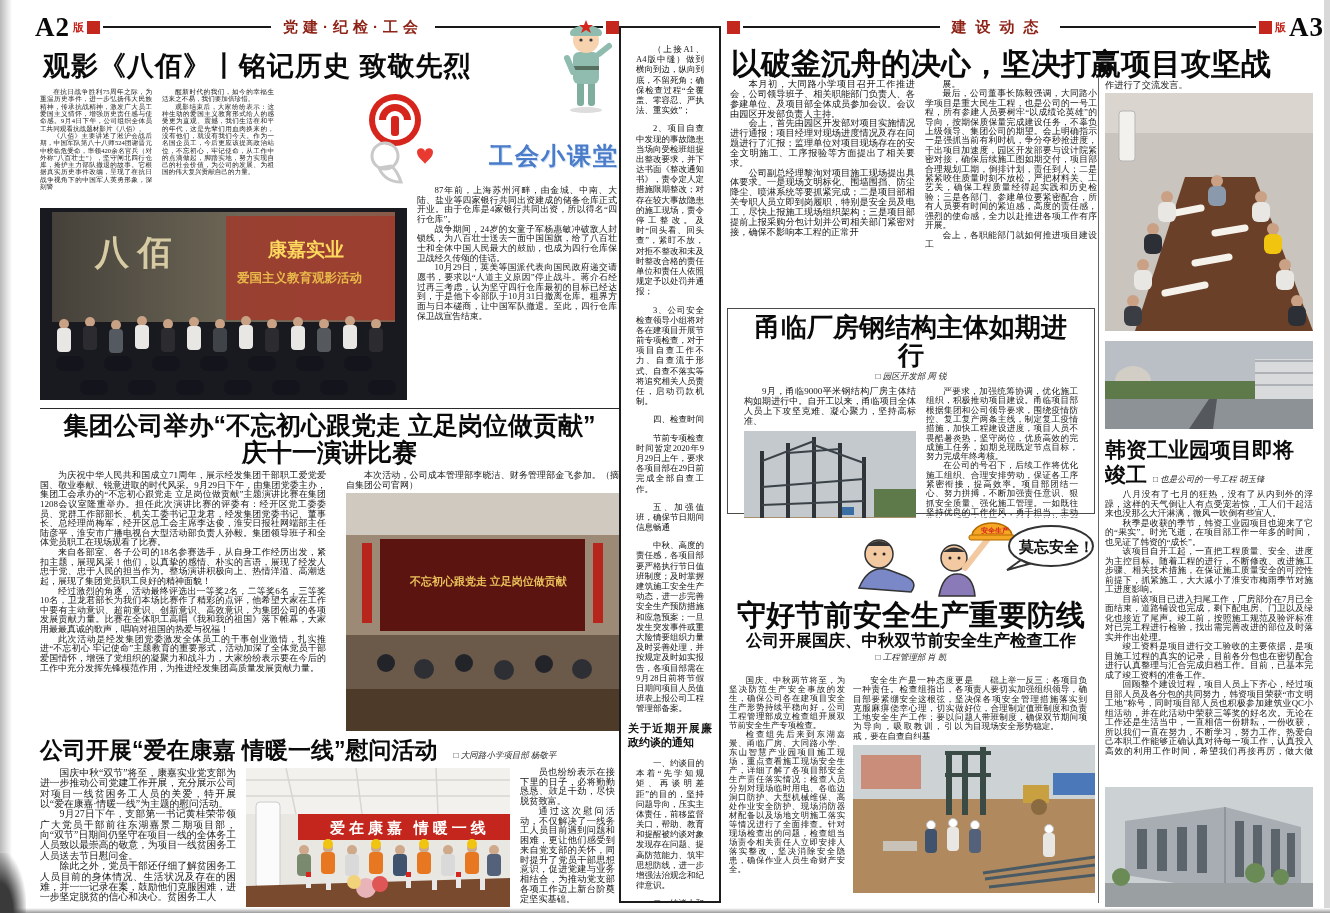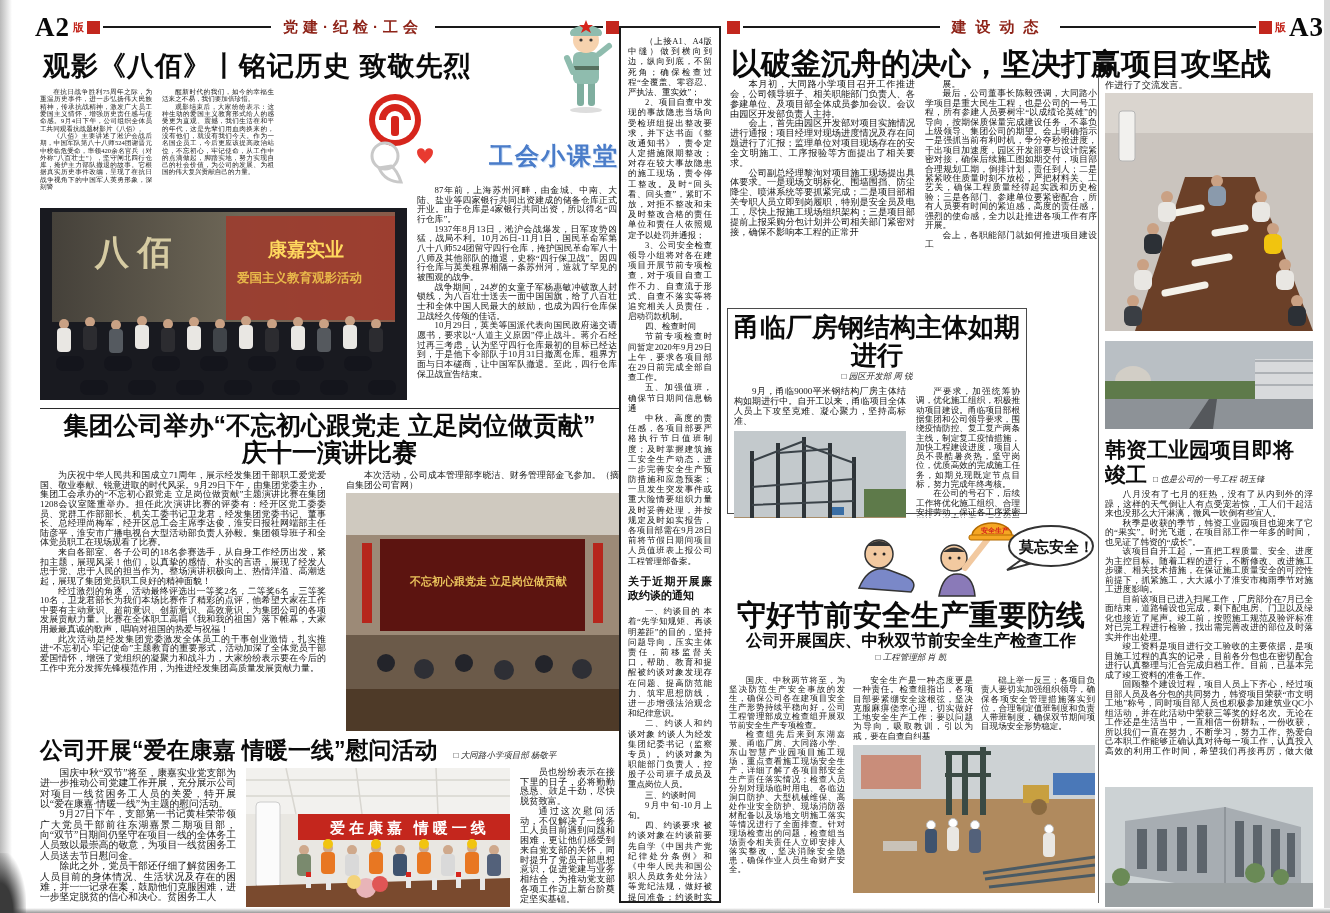--- a/index.html
+++ b/index.html
@@ -48,45 +48,45 @@
   #la3 .headrow{display:flex;align-items:baseline;gap:16px;}
   #la3 .t{font-size:23px;}
   #la3 .body{display:flex;gap:10px;margin-top:5px;}
   #la3 .c1{width:196px;font-size:9.8px;line-height:1.06;}
   #lph3{width:264px;height:150px;flex:0 0 auto;}
   #la3 .c2{width:95px;font-size:9.2px;line-height:1.06;}
   
   #gutter{position:absolute;left:619px;top:26px;width:102px;height:877px;border:2px solid #1c1c1c;
           box-sizing:border-box;padding:8px 7px;font-size:8.5px;line-height:1.2;text-align:justify;
           color:#111;overflow:hidden;}
-  #gutter p{margin:0;text-indent:2em;}
+  #gutter p{margin:8px;text-indent:2em;}
   #gutter .gt2{font:700 11px "Liberation Sans",sans-serif;text-indent:0;margin:9px 0 4px 0;line-height:1.25;}
   
   #rt1{position:absolute;top:36px;left:4px;font-size:30px;width:575px;white-space:nowrap;}
   #rcols{position:absolute;top:68px;left:3px;display:flex;gap:10px;}
   #rcols .cA{width:185px;font-size:9.2px;line-height:1.07;}
   #rcols .cB{width:172px;font-size:8.8px;line-height:1.07;}
   #rvline{position:absolute;left:371px;top:66px;bottom:4px;border-left:1px solid #666;}
-  #rbox{position:absolute;top:296px;left:0;width:300px;height:206px;border:1px solid #4a4a4a;
-        box-sizing:border-box;padding:4px 6px;}
+  #rbox{position:absolute;top:296px;left:0;width:368px;height:206px;border:1px solid #4a4a4a;
+        box-sizing:border-box;padding:4px 16px;}
   #rbox .t{text-align:center;font-size:26px;}
   #rbox .byl{text-align:center;margin:2px 0 4px 0;}
   #rbox .body{display:flex;gap:10px;}
   #rbox .cL{width:172px;font-size:9px;line-height:1.1;}
   #rph5{width:172px;height:122px;margin-top:4px;}
   #rbox .cR{width:172px;font-size:8.6px;line-height:1.08;height:150px;overflow:hidden;}
   #rcartoon{position:absolute;top:506px;left:2px;width:366px;height:80px;}
   #ra3h{position:absolute;top:588px;left:0;width:368px;text-align:center;}
   #ra3h .t{font-size:29px;}
   #ra3h .st{font-size:16.5px;margin-top:1px;}
   #ra3h .byl{margin-top:2px;}
   #ra3b{position:absolute;top:664px;left:2px;width:366px;display:flex;gap:8px;}
   #ra3b .c1{width:116px;font-size:8.4px;line-height:1.07;height:228px;overflow:hidden;}
   #ra3b .rgt{width:242px;}
-  #ra3b .trow{display:flex;gap:8px;}
+  #ra3b .trow{display:flex;}
   #ra3b .c2{width:120px;font-size:8.6px;line-height:1.08;}
   #ra3b .c3{width:114px;font-size:8.6px;line-height:1.08;}
   #rph7{width:242px;height:148px;margin-top:4px;}
   #rcolC{position:absolute;left:378px;top:68px;width:208px;height:827px;overflow:hidden;}
   #rcolC .lead{font-size:9.2px;line-height:1.1;text-indent:0;}
   #rph4{width:208px;height:238px;margin-top:3px;}
   #rph6{width:208px;height:88px;margin-top:10px;}
   #ra4t{font-size:21px;margin-top:8px;line-height:1.2;}
   #ra4t .byl-in{font:italic 8.5px "Liberation Serif",serif;letter-spacing:0;margin-left:6px;font-weight:400;}
   #ra4p{font-size:8.8px;line-height:1.08;margin-top:3px;max-height:266px;overflow:hidden;}
@@ -153,21 +153,20 @@
           <path d="M14 30 a16 16 0 0 1 32 0 l-7 0 a9 9 0 0 0 -18 0 z" fill="#d6251c"></path>
           <rect x="26" y="26" width="8" height="20" rx="3" fill="#d6251c"></rect>
           <circle cx="20" cy="66" r="13" fill="none" stroke="#c9c9c9" stroke-width="3"></circle>
           <path d="M14 78 q6 14 22 14 q-4 -12 -10 -16 z" fill="none" stroke="#c9c9c9" stroke-width="3"></path>
           <path d="M52 62 c0 -5 8 -5 8 0 c0 -5 8 -5 8 0 c0 6 -8 10 -8 12 c0 -2 -8 -6 -8 -12 z" fill="#e83a30"></path>
         </svg>
         <span class="cls-title">工会小课堂</span>
       </div>
       <div class="cls-text col">
           <p>87年前，上海苏州河畔，由金城、中南、大陆、盐业等四家银行共同出资建成的储备仓库正式开业。由于仓库是4家银行共同出资，所以得名“四行仓库”。</p>
-          <p>1937年8月13日，淞沪会战爆发，日军攻势凶猛，战局不利。10月26日-11月1日，国民革命军第八十八师524团留守四行仓库，掩护国民革命军八十八师及其他部队的撤退，史称“四行保卫战”。因四行仓库与英美租界相隔一条苏州河，造就了罕见的被围观的战争。</p>
           <p>战争期间，24岁的女童子军杨惠敏冲破敌人封锁线，为八百壮士送去一面中国国旗，给了八百壮士和全体中国人民最大的鼓励，也成为四行仓库保卫战经久传颂的佳话。</p>
           <p>10月29日，英美等国派代表向国民政府递交请愿书，要求以“人道主义原因”停止战斗。蒋介石经过再三考虑，认为坚守四行仓库最初的目标已经达到，于是他下令部队于10月31日撤离仓库。租界方面与日本磋商，让中国军队撤退。至此，四行仓库保卫战宣告结束。</p>
         </div>
     </div>
 
     <div id="lph1" class="ph">
       <svg viewBox="0 0 367 192" preserveAspectRatio="none">
         <defs>
           <linearGradient id="scr" x1="0" y1="0" x2="1" y2="0">
             <stop offset="0" stop-color="#45413a"></stop>

